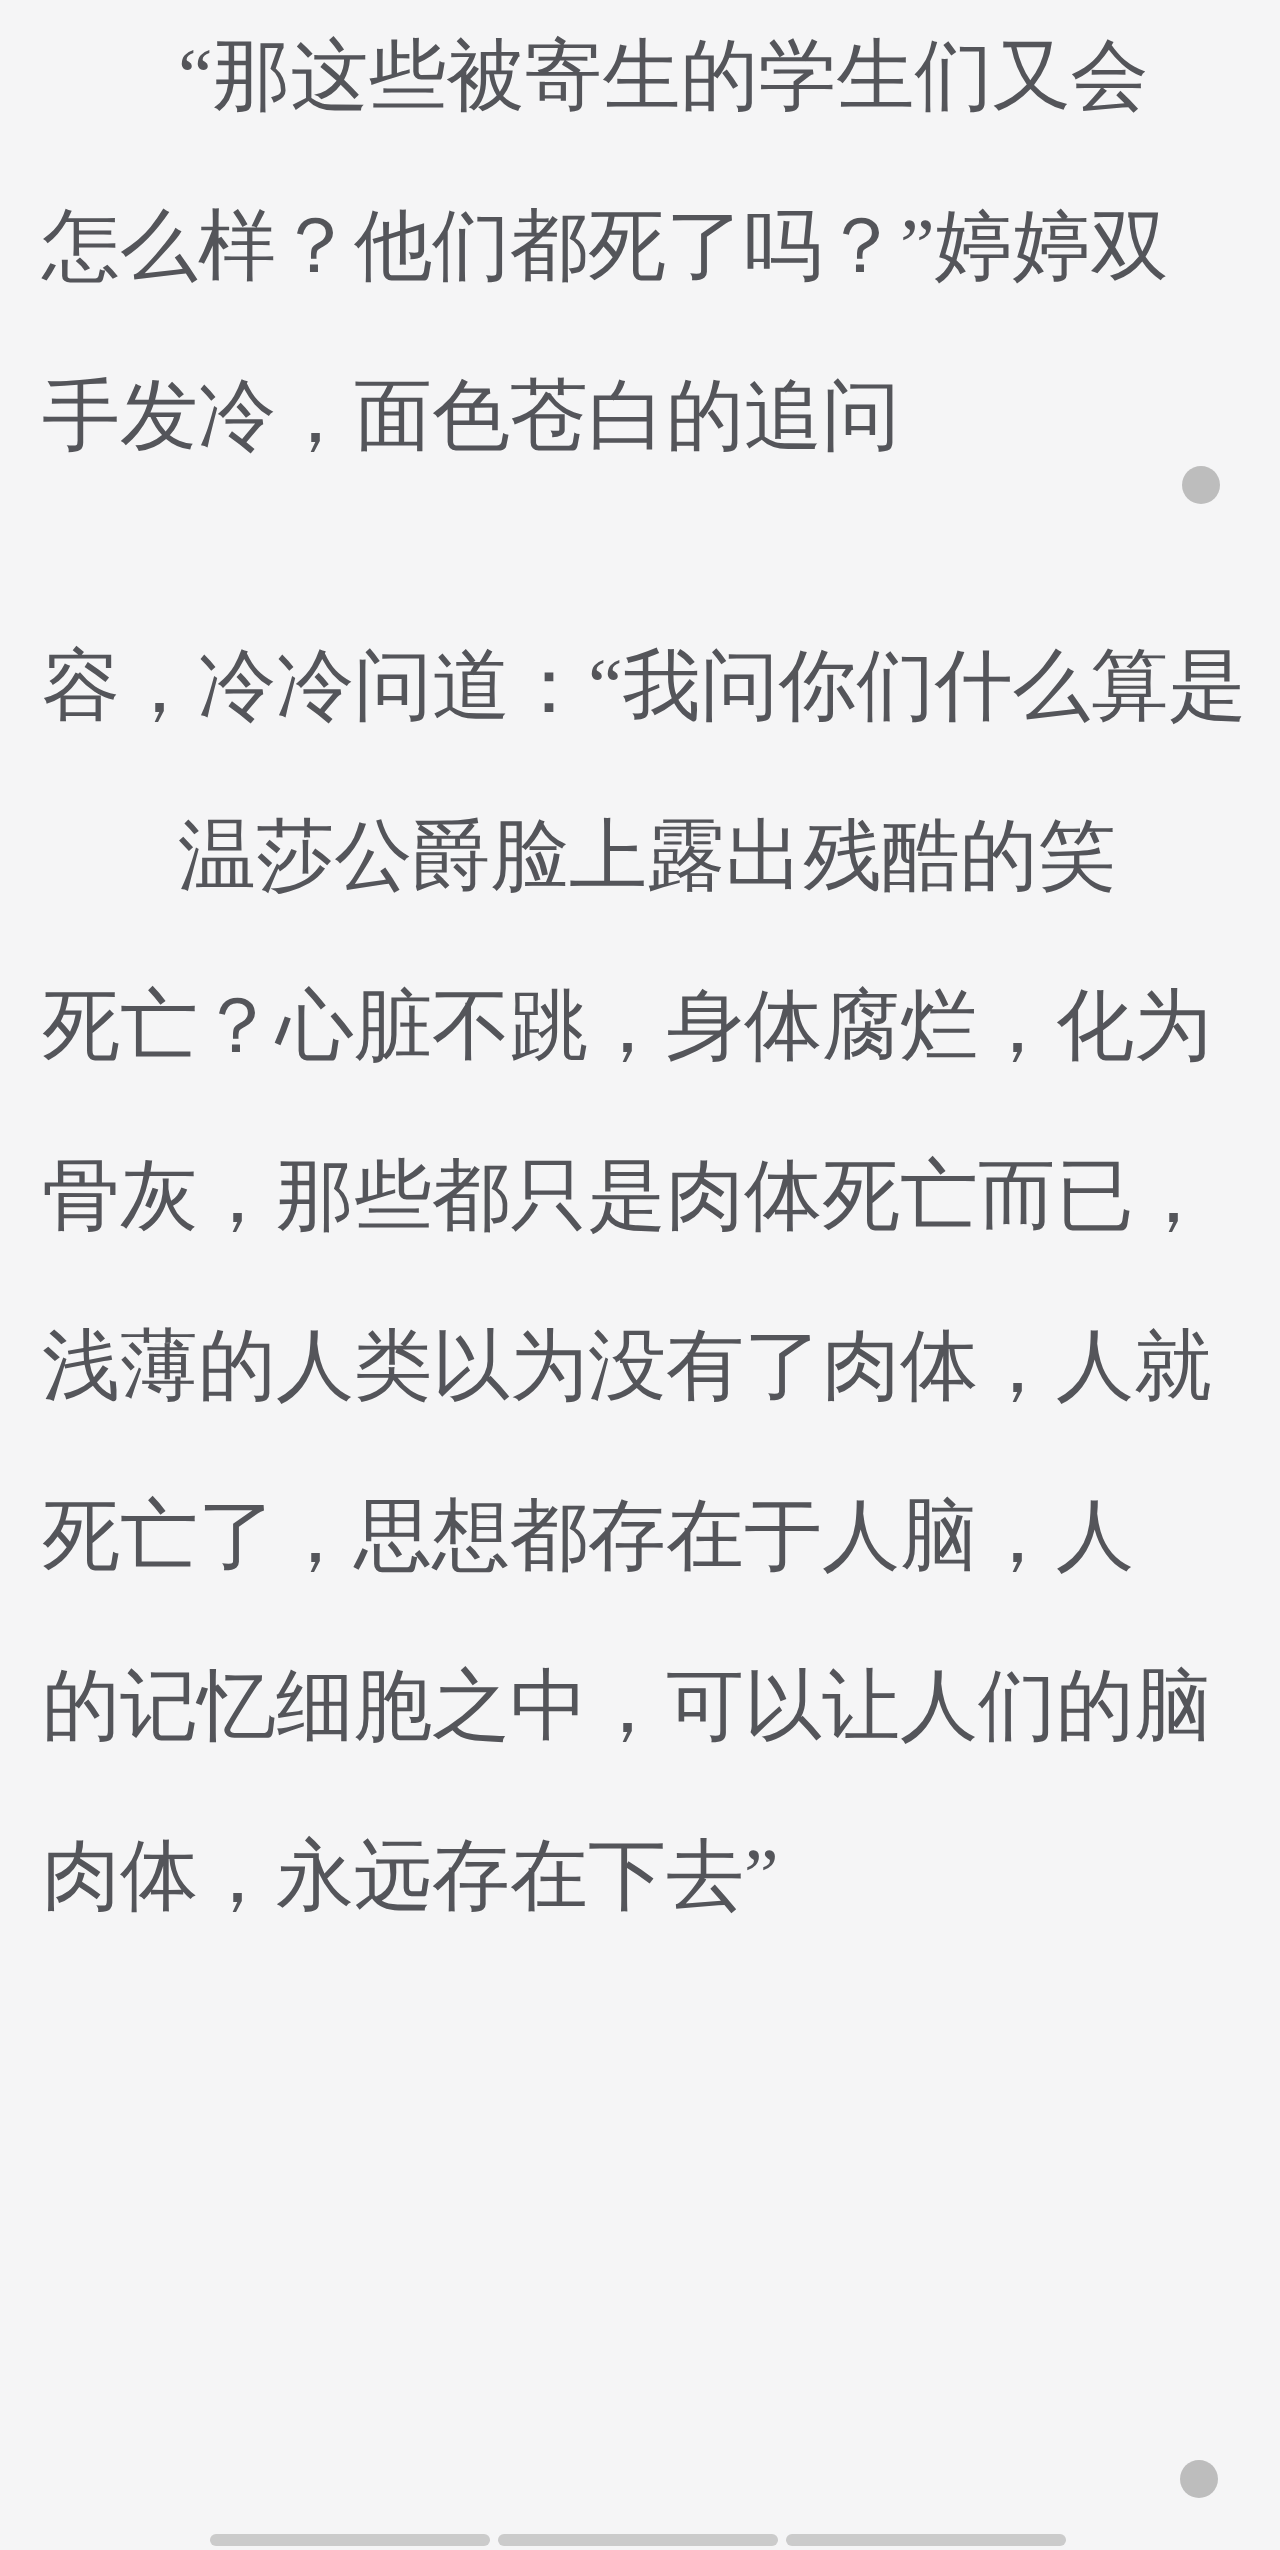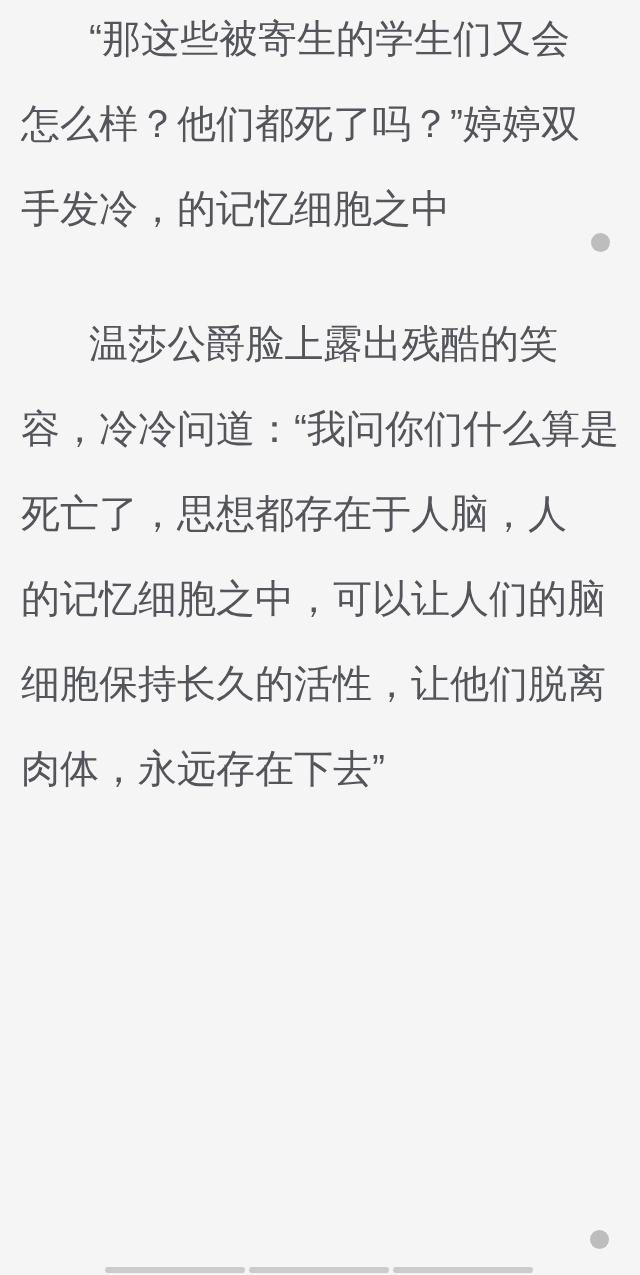--- a/index.html
+++ b/index.html
@@ -10,20 +10,21 @@
     width: 640px;
     height: 1275px;
     position: relative;
     overflow: hidden;
     background: #f5f5f6;
     font-family: "Liberation Sans", "DejaVu Sans", sans-serif;
   }
   .reader-page {
     position: absolute;
     inset: 0;
+    font-family: Liberation Serif, serif;
   }
   .reader-text {
     position: absolute;
     left: 21px;
     top: -4px;
     width: 537px;
     color: #54555a;
   }
   .para {
     margin: 0 0 50px 0;
@@ -69,28 +70,30 @@
   }
 </style>
 </head>
 <body style="background: rgb(245, 245, 246);">
 
 <div class="reader-page">
   <div class="reader-text" style="color: rgb(84, 85, 90);">
       <div class="para">
         <div class="line j first">“那这些被寄生的学生们又会</div>
         <div class="line j">怎么样？他们都死了吗？”婷婷双</div>
-        <div class="line">手发冷，的记忆细胞之中</div>
+        <div class="line">手发冷，面色苍白的追问</div>
       </div>
       <div class="para">
+        <div class="line j">容，冷冷问道：“我问你们什么算是</div>
         <div class="line j first">温莎公爵脸上露出残酷的笑</div>
-        <div class="line j">容，冷冷问道：“我问你们什么算是</div>
+        <div class="line j">死亡？心脏不跳，身体腐烂，化为</div>
+        <div class="line j">骨灰，那些都只是肉体死亡而已，</div>
+        <div class="line j">浅薄的人类以为没有了肉体，人就</div>
         <div class="line j">死亡了，思想都存在于人脑，人</div>
         <div class="line j">的记忆细胞之中，可以让人们的脑</div>
-        <div class="line j">细胞保持长久的活性，让他们脱离</div>
         <div class="line">肉体，永远存在下去”</div>
       </div>
     </div>
   <div class="para-dot dot-1" style="background: rgb(189, 189, 189);"></div>
   <div class="para-dot dot-2" style="background: rgb(189, 189, 189);"></div>
   <div class="progress">
       <div class="seg" style="background: rgb(203, 203, 203);"></div>
       <div class="seg" style="background: rgb(203, 203, 203);"></div>
       <div class="seg" style="background: rgb(203, 203, 203);"></div>
     </div>

